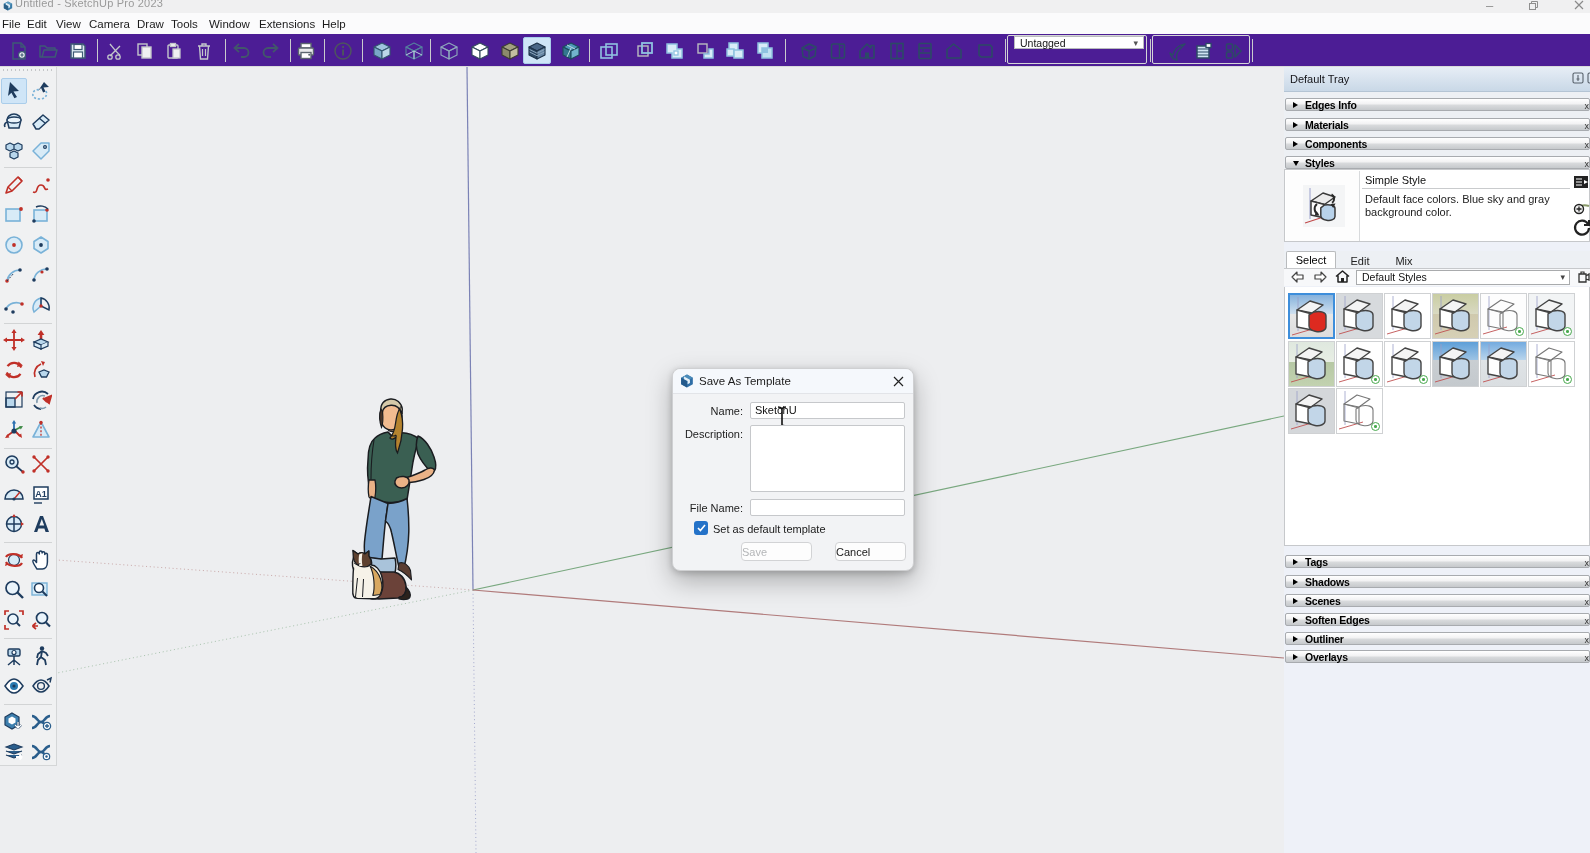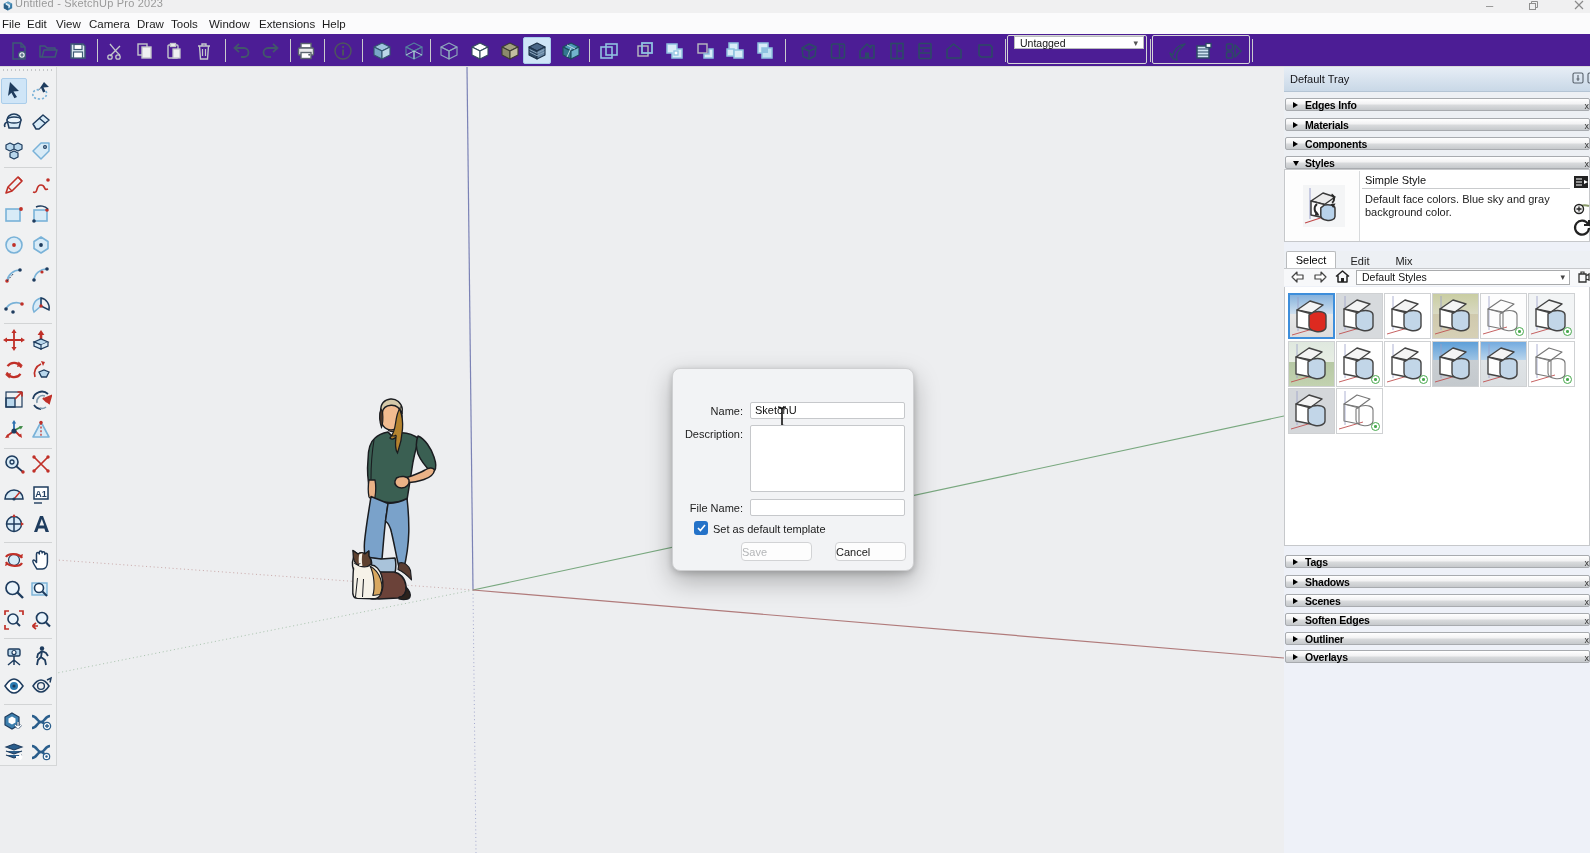--- a/index.html
+++ b/index.html
@@ -498,20 +498,32 @@
  <path d="M353.5 570 C351.5 564 352.5 559 354.8 555.5 L353 550.5 L358 554 C360 552.2 363 552.2 364.8 554 L368.8 551 L368.8 556 C371 558.5 372 562 371.4 565 C375.8 565 379.8 569.8 381.6 575.5 C383.4 582 383 589.5 380.8 594.5 C379 597.5 376 598.8 372.8 598.8 L357.3 598.4 C354 598 352.4 594.5 352.8 590.2 C352.8 583 353 574.5 353.5 568 Z" fill="#f6f2e8"></path>
  <path d="M353 550.5 L358 554 C360 552.2 363 552.2 364.8 554 L368.8 551 L368.8 556 C370.6 558.5 371.4 561 371.2 564 C368.5 566.8 363.5 567.3 359.5 566 C355 564.2 352.8 558.5 353 552.5 Z" fill="#5e4130" stroke-width="1.2"></path>
  <path d="M359.3 554.3 C358.5 557.5 358.5 562 359.3 566 L362.4 566 C361.7 561.5 361.7 557 362.4 553.3 Z" fill="#f6f2e8" stroke="none"></path>
  <path d="M370 566 C374.8 568.8 378.8 573.5 380.6 579 C382.4 585 382 591 380 594.5 L372.8 595.5 C375.2 588 374.2 574 370 566 Z" fill="#d9a860" stroke-width="1.1"></path>
  <path d="M357.5 578 L355.5 597 M363.5 579 L362.5 597" fill="none" stroke-width="1"></path>
 </g>
 <path d="M354 563 C356 565 359 565 360.5 563" fill="none" stroke="#1a1c20" stroke-width="0.9"></path>
 </svg>
   </div>
 <div id="dlg">
+    <div id="dlgtitle">
+      <svg class="abs" style="left:7px;top:5px" width="14" height="14" viewBox="0 0 24 24">
+        <path d="M12 1 22 6.5v11L12 23 2 17.5v-11Z" fill="#2f6ea6"></path>
+        <path d="M12 1 22 6.5 12 12 2 6.5Z" fill="#4b8cba"></path>
+        <path d="M12 12v11L2 17.5v-11Z" fill="#245a8c"></path>
+        <path d="M7 4.2 17 9.7v5.6l-4 2.2V12L7 9.2Z" fill="#e8f1f8"></path>
+      </svg>
+      <div class="abs" style="left:26px;top:6px;font-size:11.5px;color:#1c1c1c">Save As Template</div>
+      <svg class="abs" style="left:220px;top:7px" width="11" height="11" viewBox="0 0 11 11">
+        <path d="M1 1l9 9M10 1l-9 9" stroke="#222" stroke-width="1.2"></path>
+      </svg>
+    </div>
     <div class="dlab" style="left:0px;top:36px">Name:</div>
     <div class="dfield" style="top:33px;height:17px;font-size:11px;line-height:15px;padding-left:4px;color:#111">SketchU</div>
     <svg class="abs" style="left:103px;top:37px" width="12" height="22" viewBox="0 0 12 22">
       <path d="M2 1c2 0 3 .6 4 1.6C7 1.6 8 1 10 1M2 21c2 0 3-.6 4-1.6C7 19.4 8 20 10 20M6 2.6v16.8" stroke="#111" stroke-width="1.6" fill="none"></path>
     </svg>
     <div class="dlab" style="left:0px;top:59px">Description:</div>
     <div class="dfield" style="top:56px;height:67px"></div>
     <div class="dlab" style="left:0px;top:133px">File Name:</div>
     <div class="dfield" style="top:130px;height:17px"></div>
     <div class="abs" style="left:21px;top:152px;width:14px;height:14px;background:#2472c8;border-radius:3px"></div>

